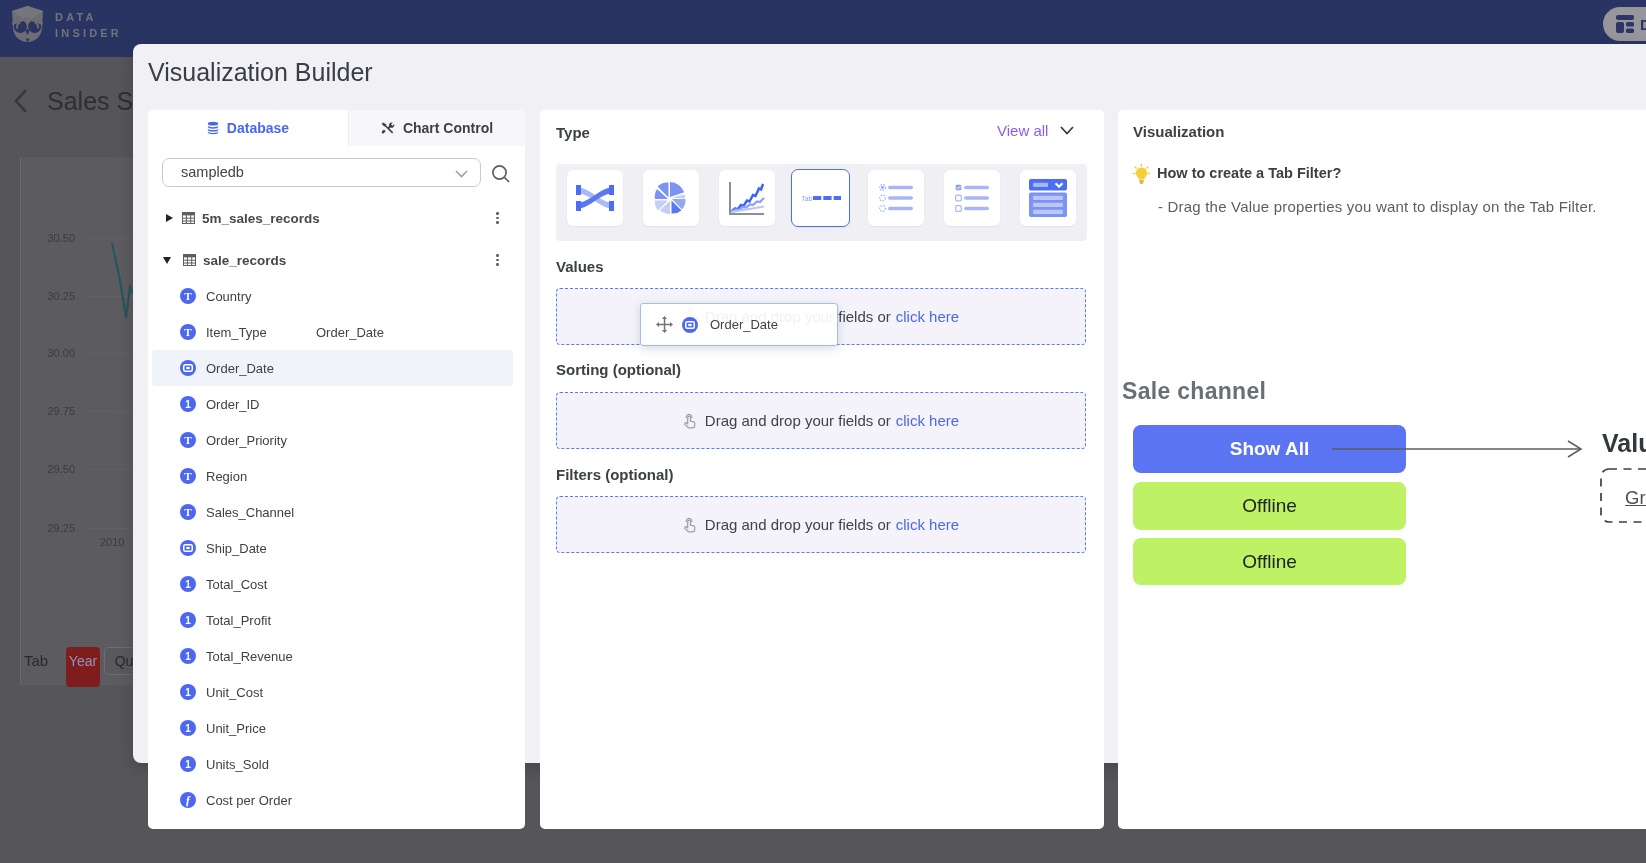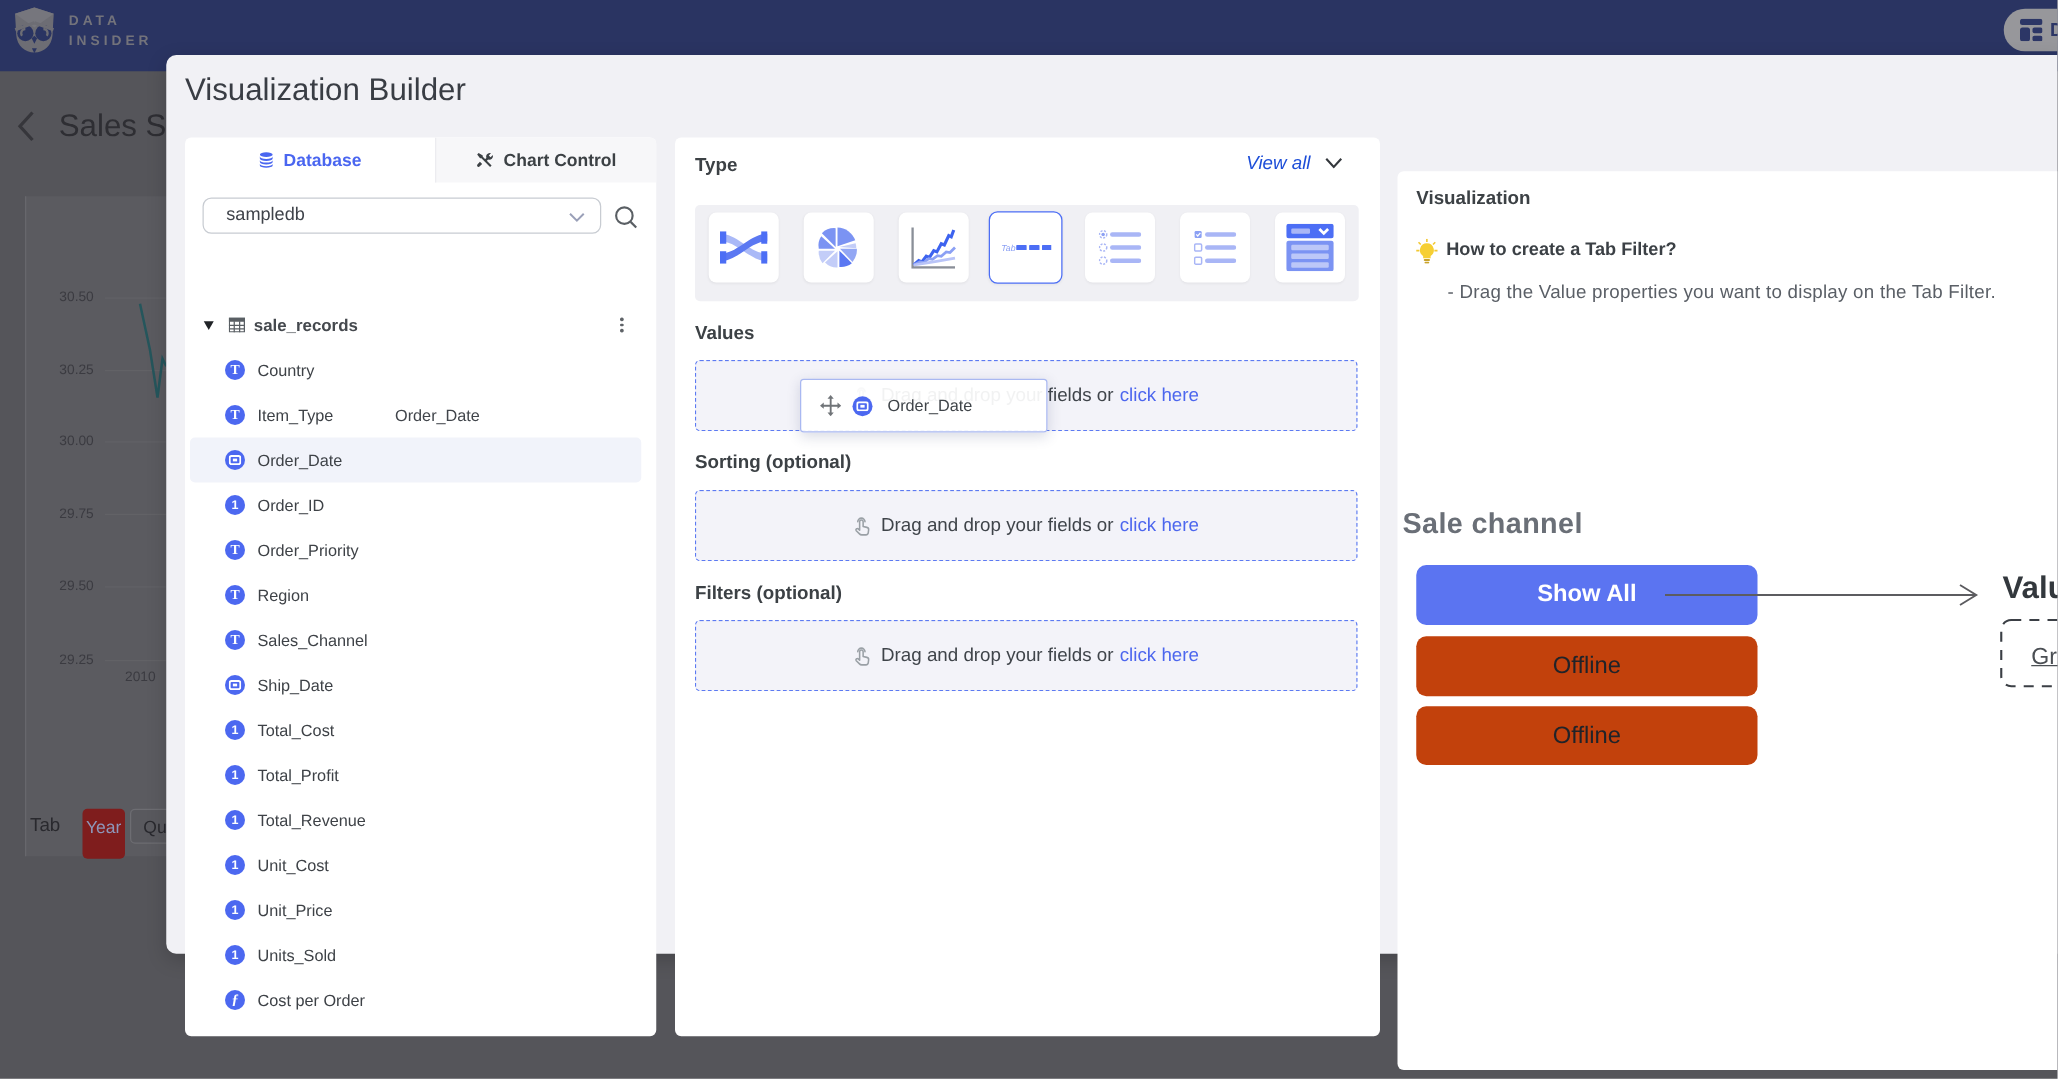--- a/index.html
+++ b/index.html
@@ -15,21 +15,21 @@
 .ylab{position:absolute;width:35px;text-align:right;font-size:11px;color:#3b3b41;}
 .gline{position:absolute;left:84px;width:49px;height:1px;background:#626266;}
 .btn-year{position:absolute;left:66px;top:647px;width:34px;height:40px;border-radius:4px;background:#7f1d1d;color:#8e97ba;font-size:14px;text-align:center;line-height:28px;}
 .btn-qu{position:absolute;left:104px;top:647px;width:40px;height:28px;border-radius:4px;background:#59595e;border:1px solid #6d6d72;box-sizing:border-box;color:#29292e;font-size:14px;text-align:center;line-height:26px;}
 
 #modal{position:absolute;left:133px;top:44px;width:1513px;height:719px;background:#f1f1f5;border-radius:8px 0 0 8px;box-shadow:0 5px 16px rgba(0,0,0,0.18);z-index:2;}
 #mtitle{position:absolute;left:15px;top:14px;font-size:25px;color:#393d44;}
 .panel{position:absolute;top:66px;height:719px;background:#fff;border-radius:5px;}
 #lpanel{left:15px;width:377px;overflow:hidden;}
 #mpanel{left:407px;width:564px;}
-#rpanel{left:985px;width:528px;border-radius:5px 0 0 5px;margin-top:27px;}
+#rpanel{left:985px;width:528px;border-radius:5px 0 0 5px;}
 
 .tabs{position:absolute;left:0;top:0;width:377px;height:36px;display:flex;}
 .tab{flex:1;display:flex;align-items:center;justify-content:center;font-size:14px;font-weight:bold;color:#3c4145;margin-left:12px;}
 .tab.on{color:#4a66f0;}
 .tab.off{background:#f7f7f9;border-left:1px solid #ececf0;}
 .tab svg{margin-right:8px;}
 #sbox{position:absolute;left:14px;top:48px;width:319px;height:29px;border:1px solid #c8ccd2;border-radius:7px;box-sizing:border-box;font-size:14.5px;color:#3f434a;line-height:27px;padding-left:18px;}
 #sbox .chev{position:absolute;right:12px;top:11px;}
 .trow{position:absolute;left:0;width:377px;height:36px;display:flex;align-items:center;font-weight:bold;font-size:13.5px;color:#45494e;}
 .tri-r{width:0;height:0;border-left:7px solid #202327;border-top:4.5px solid transparent;border-bottom:4.5px solid transparent;margin-left:18px;}
@@ -42,34 +42,34 @@
 .frow{height:36px;display:flex;align-items:center;padding-left:32px;font-size:13px;color:#3e4247;}
 .frow.hl{background:#f1f3fa;border-radius:4px;margin:0 12px 0 4px;padding-left:28px;}
 .fic{width:16px;height:16px;min-width:16px;border-radius:50%;background:#4c68f0;margin-right:10px;display:flex;align-items:center;justify-content:center;color:#fff;}
 .fic.t{font-family:"Liberation Serif",serif;font-weight:bold;font-size:11px;}
 .fic.n{font-size:10px;font-weight:bold;}
 .fic.f{font-size:11.5px;font-weight:bold;font-style:italic;font-family:"Liberation Serif",serif;}
 #ghost{position:absolute;left:168px;top:215px;font-size:13px;color:#41454b;}
 
 .h15{position:absolute;font-size:15px;font-weight:bold;color:#3c4145;}
 .h15 .opt{font-weight:bold;color:#3c4145;}
-#viewall{position:absolute;left:457px;top:12px;font-size:15px;color:#1d4ed8;display:flex;align-items:center;font-style:italic;}
+#viewall{position:absolute;left:457px;top:12px;font-size:15px;color:#8b5cf6;display:flex;align-items:center;}
 #tstrip{position:absolute;left:16px;top:54px;width:531px;height:77px;background:#f0f0f4;border-radius:4px;}
 .tile{position:absolute;top:6px;width:56px;height:56px;background:#fff;border-radius:6px;display:flex;align-items:center;justify-content:center;box-shadow:0 1px 2px rgba(0,0,0,0.05);}
 .tile.sel{top:5px;width:59px;height:58px;border:1.5px solid #4c6ef5;box-sizing:border-box;border-radius:7px;}
 .dzone{position:absolute;left:16px;width:530px;height:57px;background:#f3f3f9;border:1.3px dashed #5c7af2;border-radius:4px;box-sizing:border-box;display:flex;align-items:center;justify-content:center;font-size:15px;color:#3f444a;}
 .dzone .cl{color:#4c66ee;margin-left:5px;}
 .dzone svg{margin-right:8px;}
 #chip{position:absolute;left:100px;top:193px;width:198px;height:43px;background:rgba(255,255,255,0.93);border:1px solid #a9b8f1;border-radius:3px;box-shadow:0 3px 10px rgba(50,60,110,0.18);display:flex;align-items:center;padding-left:15px;box-sizing:border-box;font-size:13px;color:#3f4449;}
 #chip .fic{margin-left:9px;margin-right:12px;}
 
 #howto{position:absolute;left:39px;top:55px;font-size:14.5px;font-weight:bold;color:#3b4045;}
 #hint{position:absolute;left:40px;top:88px;font-size:15px;color:#5a5f66;letter-spacing:0.2px;}
 #salechan{position:absolute;left:4px;top:268px;font-size:23px;font-weight:bold;color:#6a6f77;letter-spacing:0.3px;}
-.chbtn{position:absolute;left:15px;width:273px;height:48px;border-radius:8px;background:#c2410c;font-size:19px;color:#202329;display:flex;align-items:center;justify-content:center;}
+.chbtn{position:absolute;left:15px;width:273px;height:48px;border-radius:8px;background:#bef264;font-size:19px;color:#202329;display:flex;align-items:center;justify-content:center;}
 .chbtn.on{background:#5b74f1;color:#fff;font-weight:bold;}
 #valtxt{position:absolute;left:484px;top:319px;font-size:25px;font-weight:bold;color:#33383d;white-space:nowrap;}
 #grotxt{position:absolute;left:507px;top:377px;font-size:18.5px;color:#4b4f54;text-decoration:underline;white-space:nowrap;}
 </style>
 </head>
 <body>
 <div id="nav">
   <svg class="abs" style="left:9px;top:5px" width="37" height="38" viewBox="0 0 37 38">
     <path d="M3 6 L18.5 1 L34 6 L33 23 C32.5 31.5 26 37 18.5 37 C11 37 4.5 31.5 4 23 Z" fill="#6d6d74"></path>
     <path d="M3 6 L18.5 1 L34 6 L18.5 17 Z" fill="#76767d"></path>
@@ -144,20 +144,37 @@
   </div>
   <div id="sbox">sampledb
     <svg class="chev" width="13" height="8" viewBox="0 0 13 8">
           <path d="M1 1 L6.5 6.5 L12 1" stroke="#9aa0b8" stroke-width="1.6" fill="none"></path>
         </svg>
   </div>
   <svg class="abs" style="left:342px;top:53px" width="22" height="22" viewBox="0 0 22 22">
         <circle cx="9.5" cy="9.5" r="6.6" fill="none" stroke="#5a5f64" stroke-width="1.7"></circle>
         <line x1="14.5" y1="14.5" x2="19" y2="19" stroke="#5a5f64" stroke-width="1.7"></line>
       </svg>
+  <div class="trow" style="top:90px;">
+    <span class="tri-r"></span>
+    <svg class="tbico" width="13" height="12" viewBox="0 0 13 12">
+          <rect x="0.5" y="0.5" width="12" height="11" fill="none" stroke="#5a5f64" stroke-width="1"></rect>
+          <rect x="0" y="0" width="13" height="3.4" fill="#5a5f64"></rect>
+          <line x1="4.4" y1="3" x2="4.4" y2="12" stroke="#5a5f64"></line>
+          <line x1="8.7" y1="3" x2="8.7" y2="12" stroke="#5a5f64"></line>
+          <line x1="0" y1="6.2" x2="13" y2="6.2" stroke="#5a5f64"></line>
+          <line x1="0" y1="9" x2="13" y2="9" stroke="#5a5f64"></line>
+        </svg>
+    5m_sales_records
+    <span class="kebab">
+          <i></i>
+          <i></i>
+          <i></i>
+        </span>
+  </div>
   <div class="trow" style="top:132px;">
     <span class="tri-d"></span>
     <svg class="tbico" width="13" height="12" viewBox="0 0 13 12">
           <rect x="0.5" y="0.5" width="12" height="11" fill="none" stroke="#5a5f64" stroke-width="1"></rect>
           <rect x="0" y="0" width="13" height="3.4" fill="#5a5f64"></rect>
           <line x1="4.4" y1="3" x2="4.4" y2="12" stroke="#5a5f64"></line>
           <line x1="8.7" y1="3" x2="8.7" y2="12" stroke="#5a5f64"></line>
           <line x1="0" y1="6.2" x2="13" y2="6.2" stroke="#5a5f64"></line>
           <line x1="0" y1="9" x2="13" y2="9" stroke="#5a5f64"></line>
         </svg>

